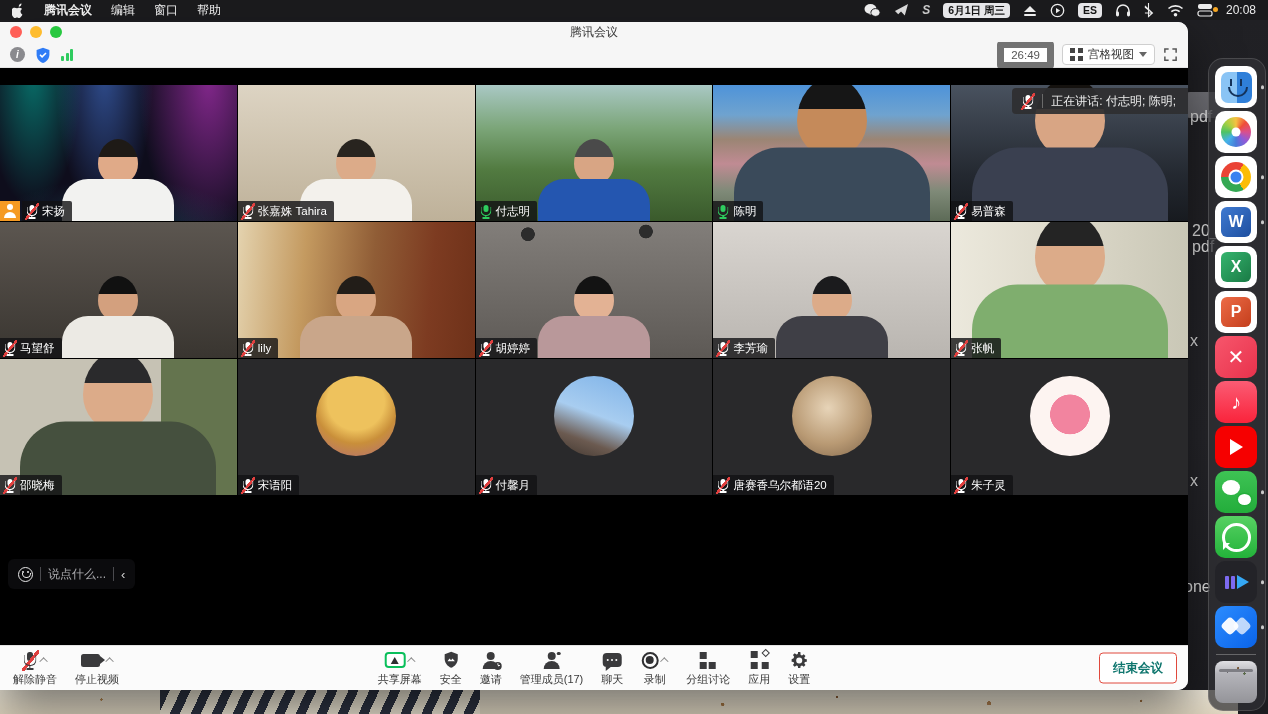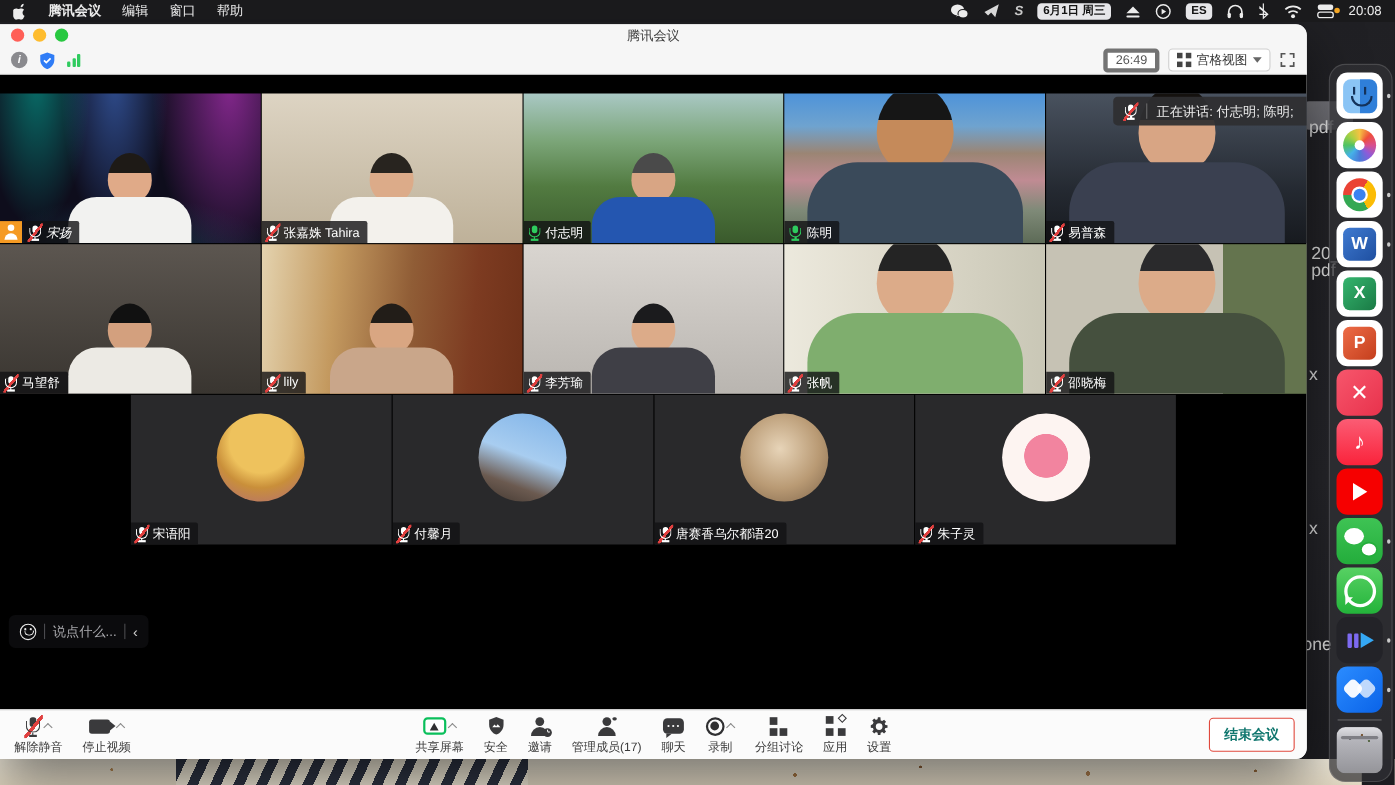--- a/index.html
+++ b/index.html
@@ -49,21 +49,21 @@
   .tl.r { background:#ff5f57; } .tl.y { background:#febc2e; } .tl.g { background:#28c840; }
   .win-title { position:absolute; left:0; right:0; text-align:center; font-size:12px; color:#3a3a3a; }
   .subbar { height:26px; background:#f6f6f6; border-bottom:1px solid #e4e4e4;
     display:flex; align-items:center; padding:0 10px; gap:10px; }
   .info-ic { width:15px; height:15px; border-radius:50%; background:#8a8a8e; color:#fff;
     font-size:10px; font-weight:bold; display:flex; align-items:center; justify-content:center; font-style:italic; }
   .bars { display:flex; align-items:flex-end; gap:1.5px; height:12px; }
   .bars i { width:3px; background:#2fcb5f; border-radius:1px; }
   .bars i:nth-child(1){height:5px;} .bars i:nth-child(2){height:8px;} .bars i:nth-child(3){height:12px;}
   .sub-right { margin-left:auto; display:flex; align-items:center; gap:8px; }
-  .timer { border:4px solid #737373; border-radius:4px; padding:1px 7px; font-size:11.5px; color:#555; background:#fff; }
+  .timer { border:7px solid #737373; border-radius:4px; padding:1px 7px; font-size:11.5px; color:#555; background:#fff; }
   .viewsel { border:1px solid #cfcfcf; border-radius:4px; background:#fff; display:flex;
     align-items:center; gap:5px; padding:2px 7px; font-size:11.5px; color:#333; }
   .gridic { position:relative; width:13px; height:13px; }
   .gridic i { position:absolute; width:5px; height:5px; background:#444; }
   .gridic i:nth-child(1){left:0;top:0;} .gridic i:nth-child(2){right:0;top:0;}
   .gridic i:nth-child(3){left:0;bottom:0;} .gridic i:nth-child(4){right:0;bottom:0;}
   .dcaret { width:0; height:0; border-left:4px solid transparent; border-right:4px solid transparent; border-top:5px solid #666; }
 
   
   .varea { position:relative; height:577px; background:#000; overflow:hidden; }
@@ -83,21 +83,21 @@
     background:linear-gradient(var(--hair,#26211d) 40%,var(--skin,#d8a584) 40%); }
   .fig::after { content:""; position:absolute; left:50%; bottom:0; transform:translateX(-50%);
     width:112px; height:42px; border-radius:26px 26px 0 0; background:var(--shirt,#ccc); }
   .fig.big { transform:translateX(-50%) scale(1.75); transform-origin:50% 100%; }
   .fig.sm { transform:translateX(-50%) scale(.7); transform-origin:50% 100%; }
 
   .b1 { background-color:#0e0d1c; background-image:
     radial-gradient(ellipse 70px 190px at 14% -8%, rgba(0,225,195,.45), transparent 70%),
     radial-gradient(ellipse 70px 210px at 44% -10%, rgba(80,140,255,.5), transparent 70%),
     radial-gradient(ellipse 100px 230px at 88% -4%, rgba(225,60,230,.55), transparent 70%),
-    radial-gradient(ellipse 200px 90px at 50% 115%, rgba(35,90,110,.6), transparent 70%); font-style: italic; }
+    radial-gradient(ellipse 200px 90px at 50% 115%, rgba(35,90,110,.6), transparent 70%); }
   .b2 { background:linear-gradient(180deg,#a9c8c4 0%,#7ba578 32%,#527b41 62%,#3a5a2c 100%); }
   .b3 { background:linear-gradient(180deg,#ddd4c3,#beb199); }
   .b4 { background:linear-gradient(180deg,#4e93d9 0%,#6fa3cf 22%,#9b8574 40%,#c08b93 58%,#7f8a78 78%,#5d6b57 100%); }
   .b5 { background:linear-gradient(180deg,#49525f,#242931 65%,#171a1f); }
   .b6 { background:linear-gradient(180deg,#5c5650,#393530); }
   .b7 { background:linear-gradient(95deg,#e4d3af 0%,#c49a60 28%,#905d36 56%,#7d3b21 80%,#6e3119 100%); }
   .b8 { background:linear-gradient(180deg,#2b3142,#171b25 68%,#101219); }
   .b9 { background-color:#7e7a76; background-image:
     radial-gradient(circle 11px at 22% 9%, #2c2c2c 60%, transparent 65%),
     radial-gradient(circle 11px at 72% 7%, #2c2c2c 60%, transparent 65%),
@@ -444,20 +444,27 @@
 
         <div class="tile b7">
           <div class="fig" style="--skin:#d9a682;--hair:#221d18;--shirt:#c9a68a;"></div>
           <div class="nlabel">
             <span class="micw muted"><i></i><b></b></span>
             <span>lily</span>
           </div>
         </div>
 
 
+        <div class="tile b9">
+          <div class="fig" style="--skin:#e3b294;--hair:#131313;--shirt:#b9989a;"></div>
+          <div class="nlabel">
+            <span class="micw muted"><i></i><b></b></span>
+            <span>胡婷婷</span>
+          </div>
+        </div>
 
 
         <div class="tile b11">
           <div class="fig" style="--skin:#dcab89;--hair:#1b1b1d;--shirt:#3f3f46;"></div>
           <div class="nlabel">
             <span class="micw muted"><i></i><b></b></span>
             <span>李芳瑜</span>
           </div>
         </div>
 

